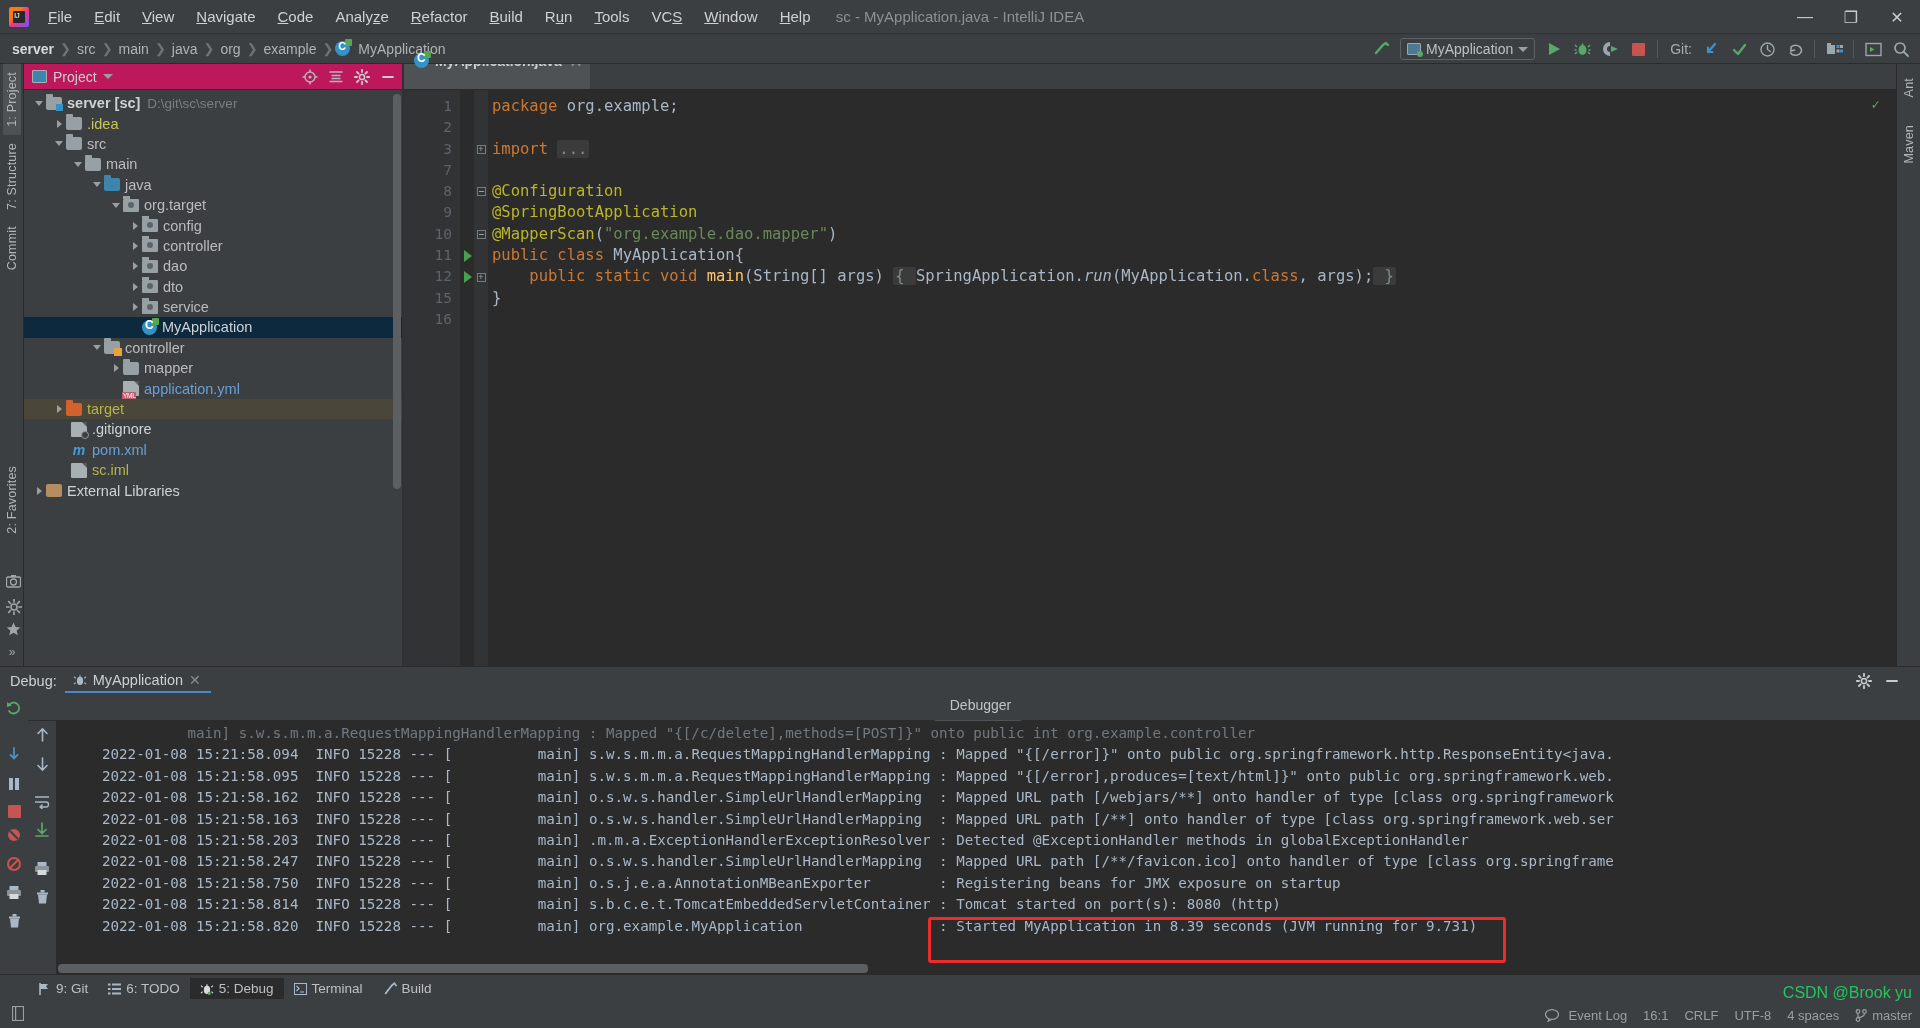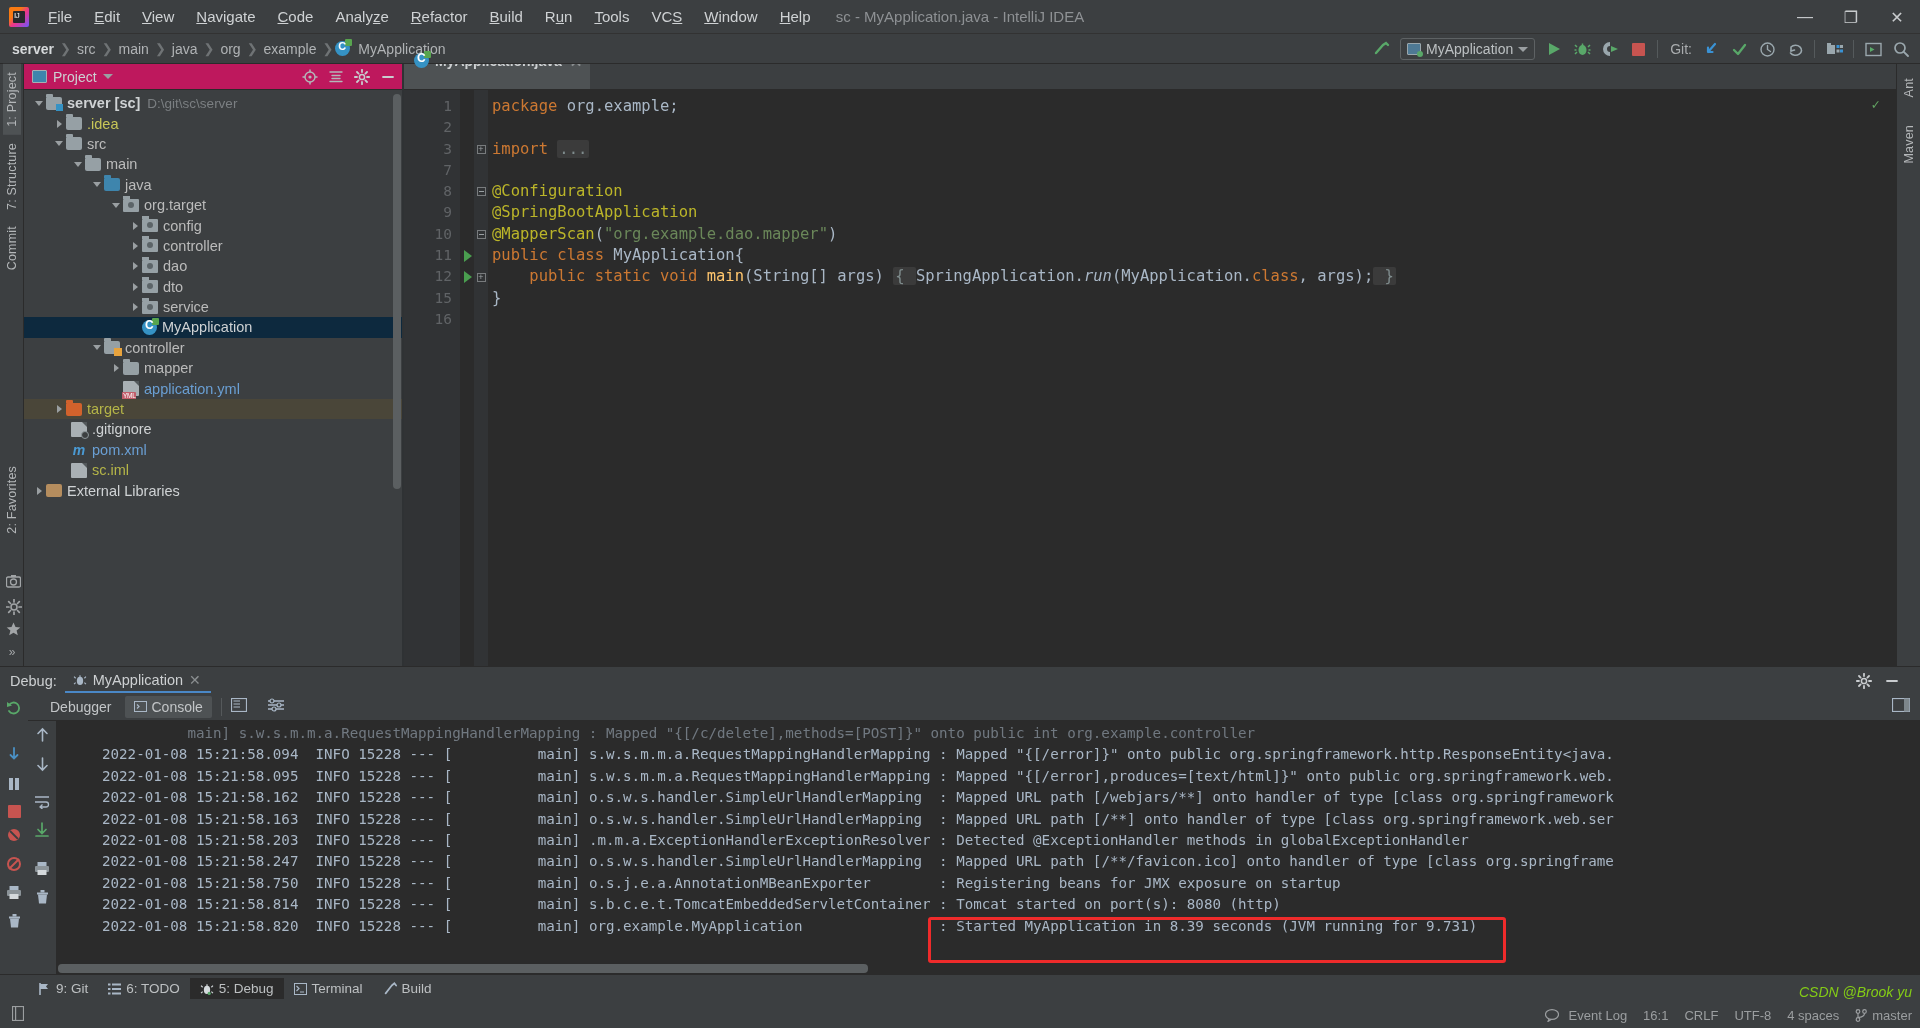--- a/index.html
+++ b/index.html
@@ -220,20 +220,21 @@
     width: 28px; background: #3c3f41; flex: 0 0 28px; display: flex; flex-direction: column;
     align-items: center; padding-top: 6px; gap: 9px;
   }
   .dbg-toolbar2 {
     width: 28px; background: #3c3f41; flex: 0 0 28px; display: flex; flex-direction: column;
     align-items: center; padding-top: 6px; gap: 9px;
   }
   .dbg-tabrow {
     height: 27px; display: flex; align-items: center; gap: 4px; padding-left: 8px;
     border-bottom: 1px solid #2b2b2b;
+    flex-direction: column;
   }
   .dbg-subtab { font-size: 14px; color: #c2c5c7; padding: 3px 9px; display:flex; align-items:center; gap:5px; }
   .dbg-subtab.active { background: #4e5254; border-radius: 2px; }
   .dbg-sep2 { width:1px; height:18px; background:#55595b; margin:0 5px; }
   .console {
     flex: 1 1 auto; background: #2b2b2b; font-family: "DejaVu Sans Mono", monospace;
     font-size: 14.2px; color: #a9b7c6; overflow: hidden; position: relative; padding-top: 2px; padding-left: 40px;
   }
   .logline { height: 21.4px; line-height: 21.4px; white-space: pre; padding-left: 6px; }
   .hl-box {
@@ -245,21 +246,21 @@
   
   .statusstrip { height: 28px; background: #3c3f41; display: flex; align-items: center; border-top: 1px solid #2b2b2b; flex: 0 0 28px; padding-left: 28px; gap: 0; }
   .sbtab { display: flex; align-items: center; gap: 5px; font-size: 13.5px; color: #bdc0c2; padding: 3px 10px; }
   .sbtab.active { background: #2b2b2b; }
   .statusbar {
     height: 26px; background: #3c3f41; display: flex; align-items: center; flex: 0 0 26px;
     padding: 0 8px 0 12px; font-size: 13px; color: #9b9ea0; gap: 0; position: relative;
   }
   .sb-right { margin-left: auto; display: flex; align-items: center; gap: 16px; }
   .sb-item { white-space: nowrap; }
-  .watermark { position: absolute; right: 8px; top: -18px; font-size: 14px; color: #84cc16; font-style: italic; }
+  .watermark { position: absolute; right: 8px; top: -18px; font-size: 16px; color: #22c55e; }
   .gitbranch { display:flex; align-items:center; gap:5px; }
 </style>
 </head>
 <body>
 
 <div class="app">
 
   <div class="titlebar">
     <div class="ij-logo"></div>
     <div class="menu">

